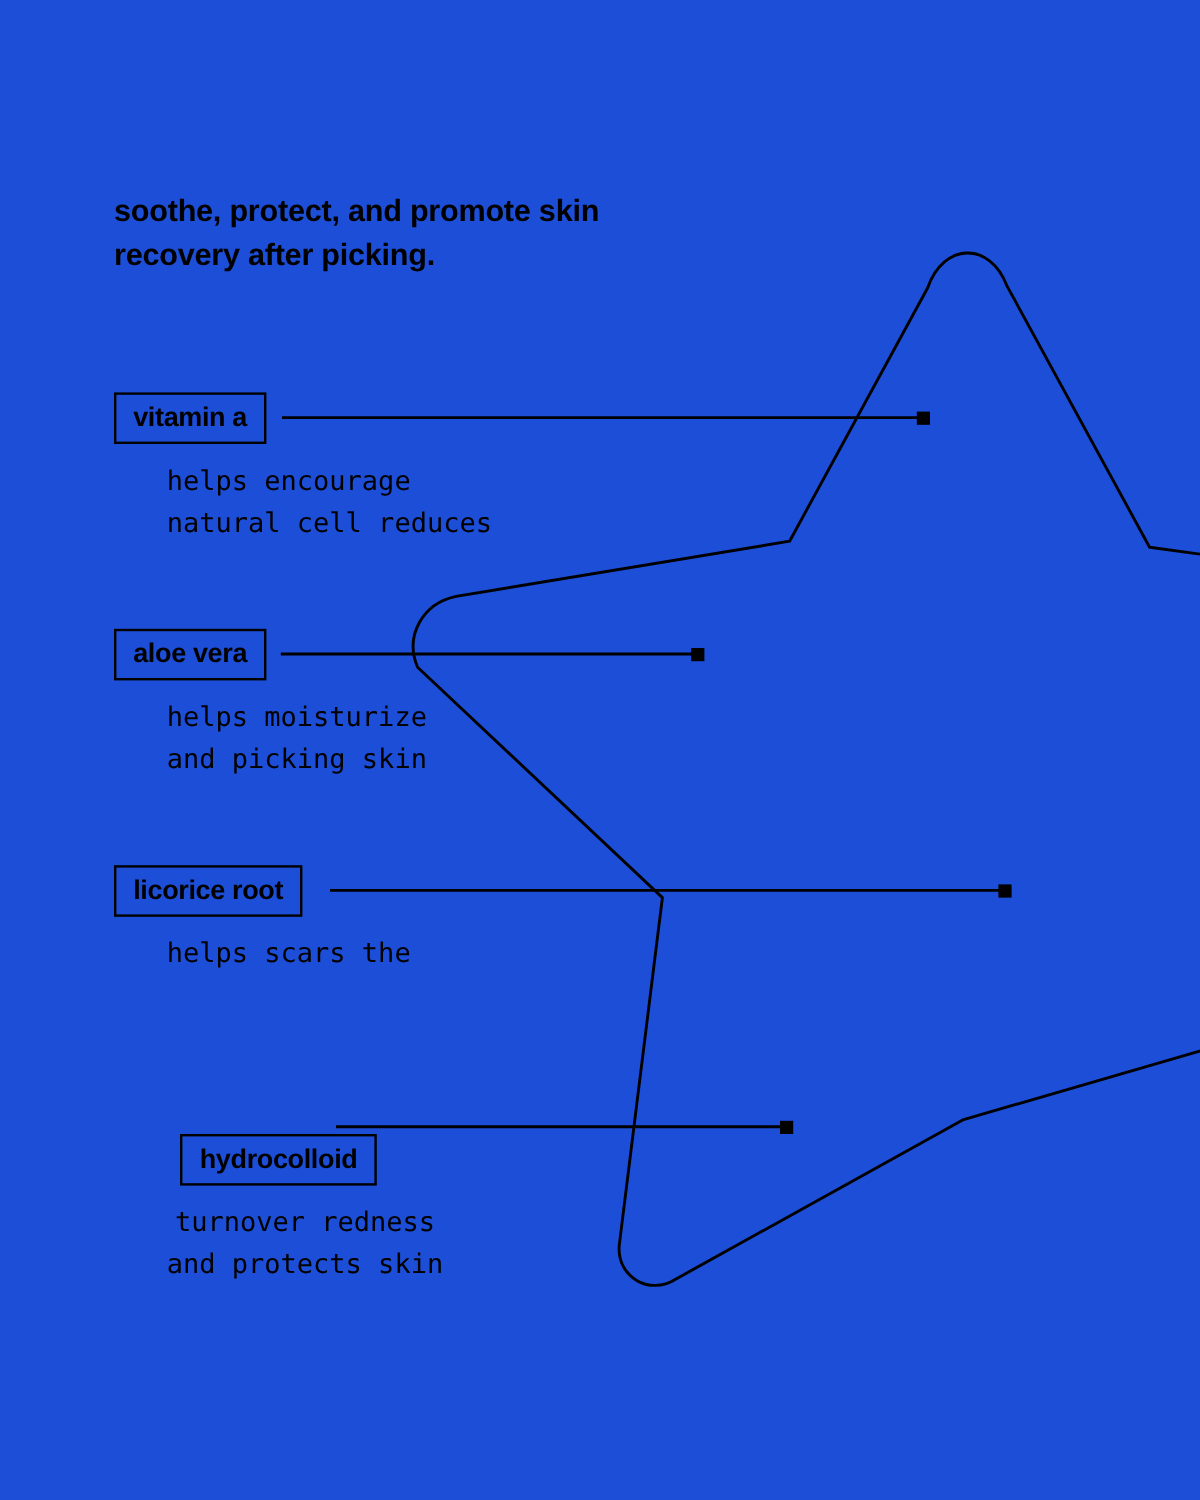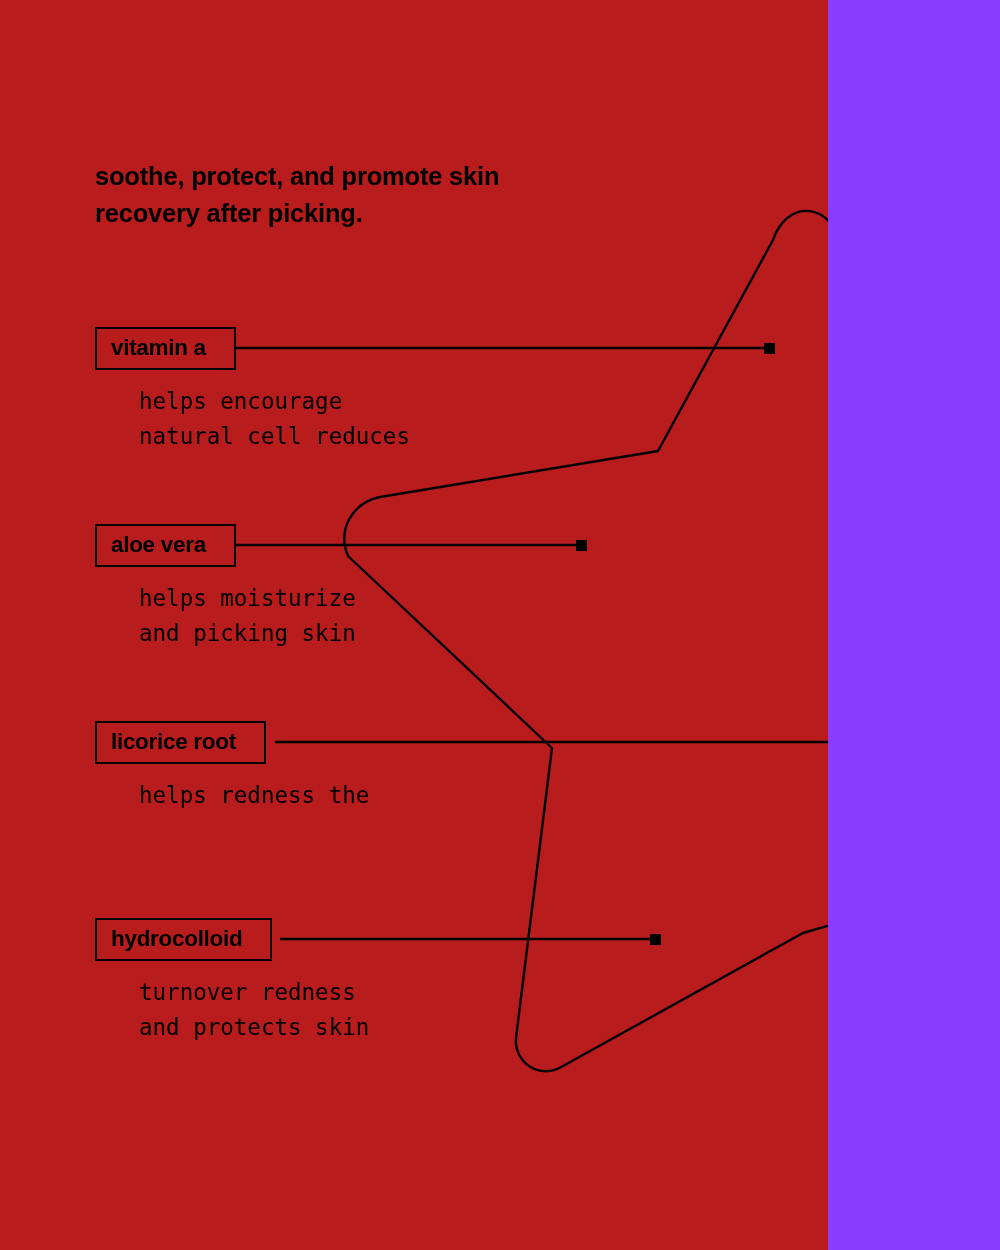--- a/index.html
+++ b/index.html
@@ -9,23 +9,23 @@
   }
   body {
     width: 1000px;
     height: 1250px;
     overflow: hidden;
     font-family: "Liberation Sans", sans-serif;
     background: #8b3bfd;
   }
   #poster {
     position: relative;
-    width: 828px;
+    width: 1000px;
     height: 1250px;
-    background: #b91c1c;
+    background: #1d4ed8;
     overflow: hidden;
   }
   #star-layer {
     position: absolute;
     left: 0;
     top: 0;
     width: 1000px;
     height: 1250px;
     pointer-events: none;
   }
@@ -52,21 +52,21 @@
     display: block;
     white-space: pre;
   }
   .callout {
     position: absolute;
     left: 95px;
   }
   .callout-box {
     display: inline-block;
     border: 2.5px solid #000000;
-    padding: 6px 28px 8px 14px;
+    padding: 6px 14px 8px 14px;
     box-sizing: border-box;
     height: 43px;
     background: transparent;
   }
   .callout-box-label {
     font-size: 22.5px;
     font-weight: bold;
     letter-spacing: -0.3px;
     color: #000000;
     line-height: 25px;
@@ -147,25 +147,25 @@
       <span>helps moisturize</span>
       <span>and picking skin</span>
     </div>
   </div>
 
   <div class="callout" style="top:721px;">
     <div class="callout-box">
       <span class="callout-box-label">licorice root</span>
     </div>
     <div class="callout-desc">
-      <span>helps redness the</span>
+      <span>helps scars the</span>
     </div>
   </div>
 
-  <div class="callout" style="top:918px;">
+  <div class="callout" style="top:945px;text-align:center;">
     <div class="callout-box">
       <span class="callout-box-label">hydrocolloid</span>
     </div>
     <div class="callout-desc">
       <span>turnover redness</span>
       <span>and protects skin</span>
     </div>
   </div>
 
 </div>

